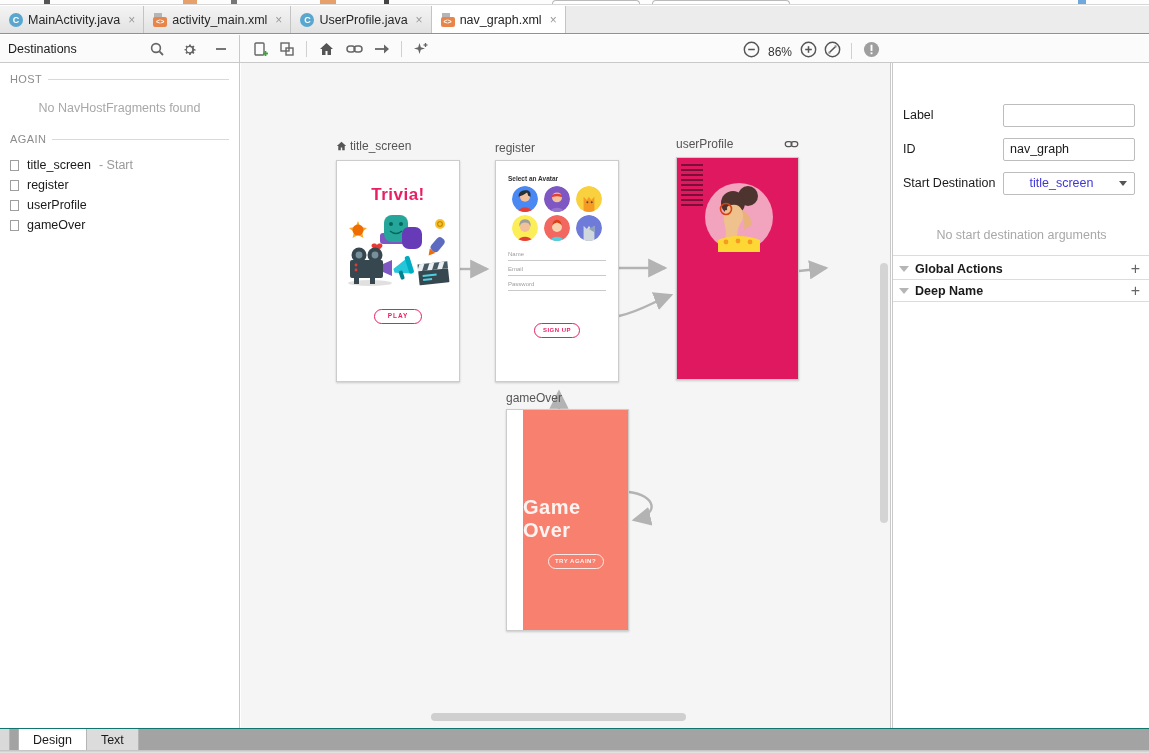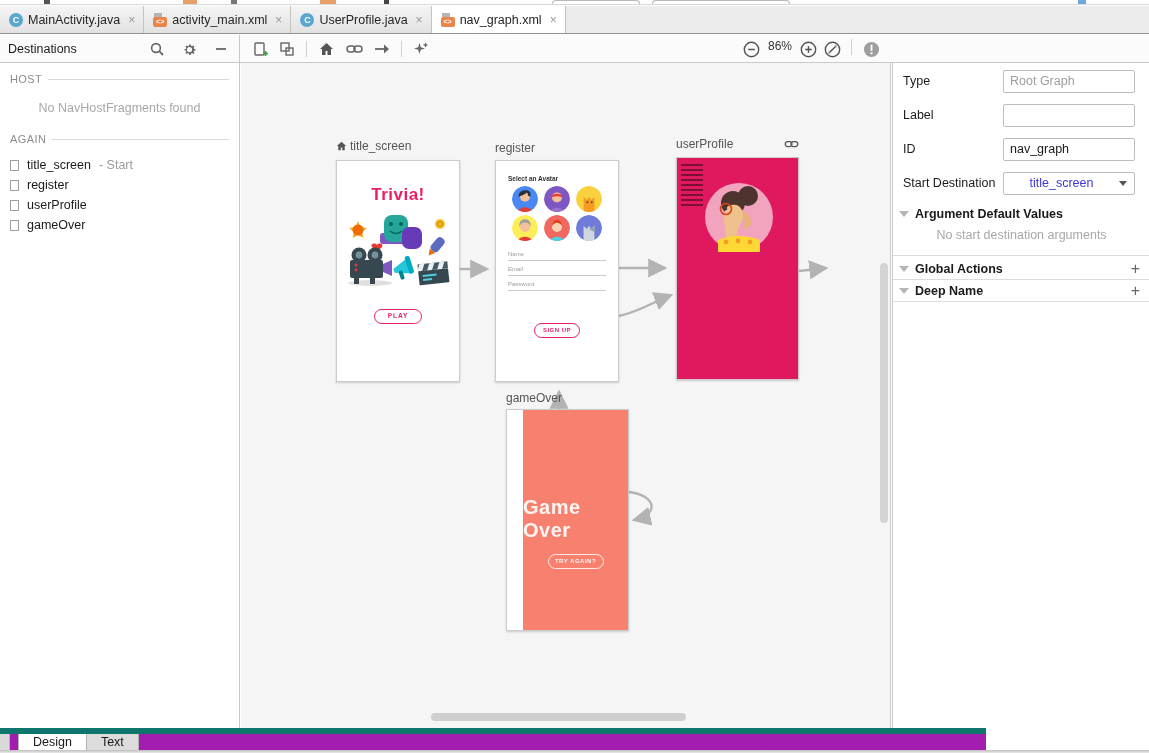--- a/index.html
+++ b/index.html
@@ -24,21 +24,21 @@
   
   .header-row { position:absolute; left:0; top:35px; width:1149px; height:28px; background:#fbfbfb; border-bottom:1px solid #c9c9c9; }
   .dest-header { position:absolute; left:0; top:0; width:240px; height:28px; border-right:1px solid #c9c9c9; display:flex; align-items:center; padding:0 8px; }
   .panel-title { font-size:12.5px; color:#1a1a1a; }
   .hdr-icons { margin-left:auto; display:flex; align-items:center; gap:12px; }
   .toolbar { position:absolute; left:241px; top:0; width:650px; height:28px; display:flex; align-items:center; padding:0 10px; }
   .attr-header { position:absolute; left:892px; top:0; width:257px; height:28px; border-left:1px solid #c9c9c9; display:flex; align-items:center; padding:0 10px; }
   .tb-sep { width:1px; height:16px; background:#d0d0d0; margin:0 9px; }
   .tb-icon { display:flex; align-items:center; justify-content:center; width:20px; height:20px; cursor:pointer; }
   .zoom-label { font-size:12px; color:#333; margin:0 6px; }
-  .tb-right { margin-left:auto; display:flex; align-items:flex-start; }
+  .tb-right { margin-left:auto; display:flex; align-items:flex-end; }
 
   
   .left-panel { position:absolute; left:0; top:63px; width:240px; height:666px; background:#fff; border-right:1px solid #c9c9c9; padding-top:6px; }
   .sec-head { display:flex; align-items:center; gap:6px; padding:0 10px; height:20px; }
   .sec-label { font-size:11px; color:#8c8c8c; letter-spacing:.4px; }
   .sec-rule { flex:1; height:1px; background:#d9d9d9; }
   .empty-msg { text-align:center; color:#a8a8a8; font-size:12.5px; padding:12px 0 14px 0; }
   .dest-list { padding-top:6px; }
   .dest-item { display:flex; align-items:center; gap:8px; padding:3px 10px; font-size:12.5px; color:#1a1a1a; cursor:pointer; }
   .frag-icon { width:9px; height:11px; border:1px solid #9e9e9e; background:#fff; flex:none; }
@@ -88,21 +88,21 @@
   .combo-text { flex:1; text-align:center; font-size:12.5px; color:#3e36d8; }
   .combo-arrow { width:0; height:0; border-left:4px solid transparent; border-right:4px solid transparent; border-top:5px solid #555; margin-right:7px; }
   .attr-section { position:absolute; left:0; width:257px; display:flex; align-items:center; }
   .tri { width:0; height:0; border-left:5px solid transparent; border-right:5px solid transparent; border-top:6px solid #b5b5b5; margin:0 6px 0 6px; }
   .attr-sec-title { font-size:12.5px; font-weight:bold; color:#1a1a1a; }
   .plus-btn { margin-left:auto; margin-right:10px; font-size:16px; color:#666; cursor:pointer; line-height:1; }
   .attr-div { position:absolute; left:0; width:257px; height:1px; background:#dcdcdc; }
   .attr-empty { position:absolute; left:0; width:257px; text-align:center; font-size:12.5px; color:#a8a8a8; }
 
   
-  .bottom-bar { position:absolute; left:0; top:728px; width:986px; height:22px; background:#a21caf; border-top:6px solid #0f766e; display:flex; align-items:stretch; }
+  .bottom-bar { position:absolute; left:0; top:728px; width:1149px; height:22px; background:#a3a3a3; border-top:1px solid #0f766e; display:flex; align-items:stretch; }
   .corner-block { width:10px; background:#d9d9d9; border-right:1px solid #b5b5b5; }
   .btab { display:flex; align-items:center; padding:0 14px; font-size:12.5px; color:#1a1a1a; border-right:1px solid #b5b5b5; cursor:pointer; }
   .btab.active { background:#fff; border-left:1px solid #b5b5b5; margin-left:8px; }
   .btab.inactive { background:#dcdcdc; }
   .bottom-edge { position:absolute; left:0; top:750px; width:1149px; height:3px; background:linear-gradient(#bfbfbf,#e8e8e8); }
 
   svg { display:block; }
 </style>
 </head>
 <body>
@@ -465,44 +465,36 @@
         <div class="go-title">Game Over</div>
         <div class="tryagain-btn">TRY AGAIN?</div>
       </div>
     </div>
 
     <div class="v-scroll"></div>
     <div class="h-scroll"></div>
   </div>
 
   <div class="right-panel">
-    <div class="attr-row" style="top:6px;">
-      <span class="attr-label">Type</span>
-      <input class="attr-input" readonly="" placeholder="Root Graph" style="">
-    </div>
     <div class="attr-row" style="top:40px;">
       <span class="attr-label">Label</span>
       <input class="attr-input" value="" style="">
     </div>
     <div class="attr-row" style="top:74px;">
       <span class="attr-label">ID</span>
       <input class="attr-input" value="nav_graph" style="">
     </div>
     <div class="attr-row" style="top:108px;">
       <span class="attr-label">Start Destination</span>
       <div class="combo">
         <span class="combo-text">title_screen</span>
         <span class="combo-arrow"></span>
       </div>
     </div>
 
-    <div class="attr-section" style="top:141px;height:20px;">
-      <span class="tri"></span>
-      <span class="attr-sec-title">Argument Default Values</span>
-    </div>
     <div class="attr-empty" style="top:165px;">No start destination arguments</div>
     <div class="attr-div" style="top:192px;"></div>
 
     <div class="attr-section" style="top:196px;height:20px;">
       <span class="tri"></span>
       <span class="attr-sec-title">Global Actions</span>
       <span class="plus-btn">+</span>
     </div>
     <div class="attr-div" style="top:216px;"></div>
 

